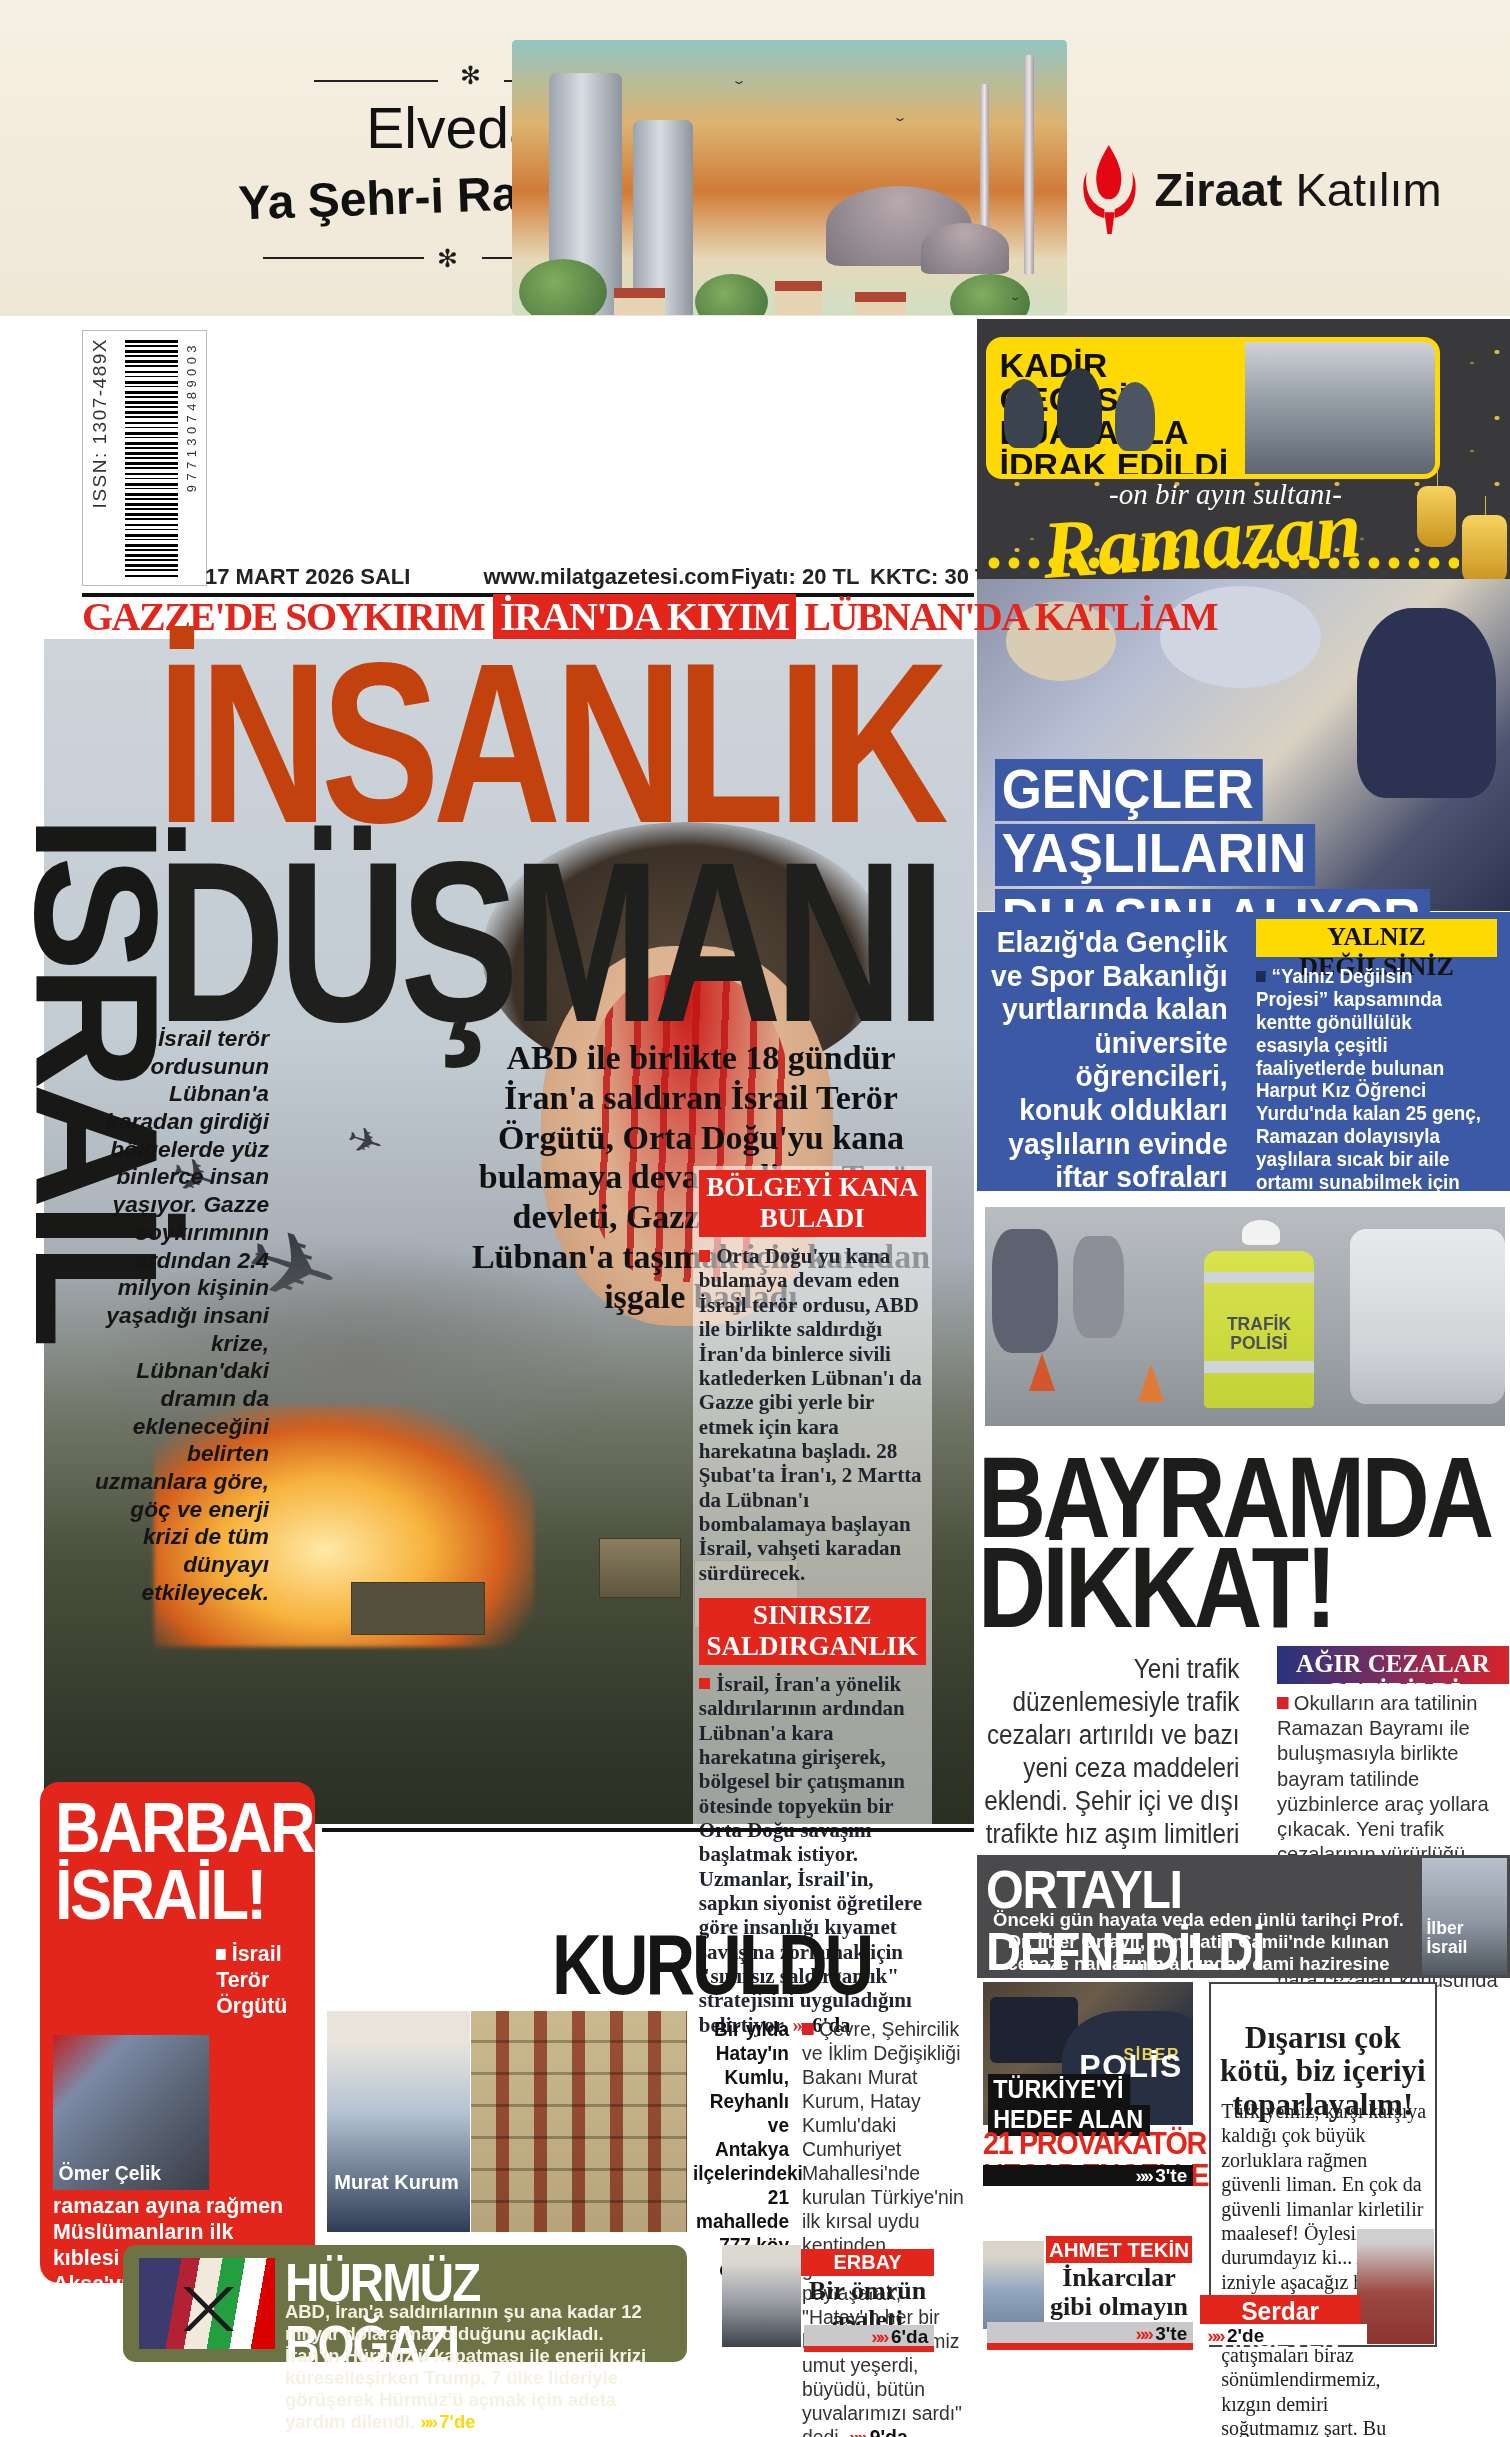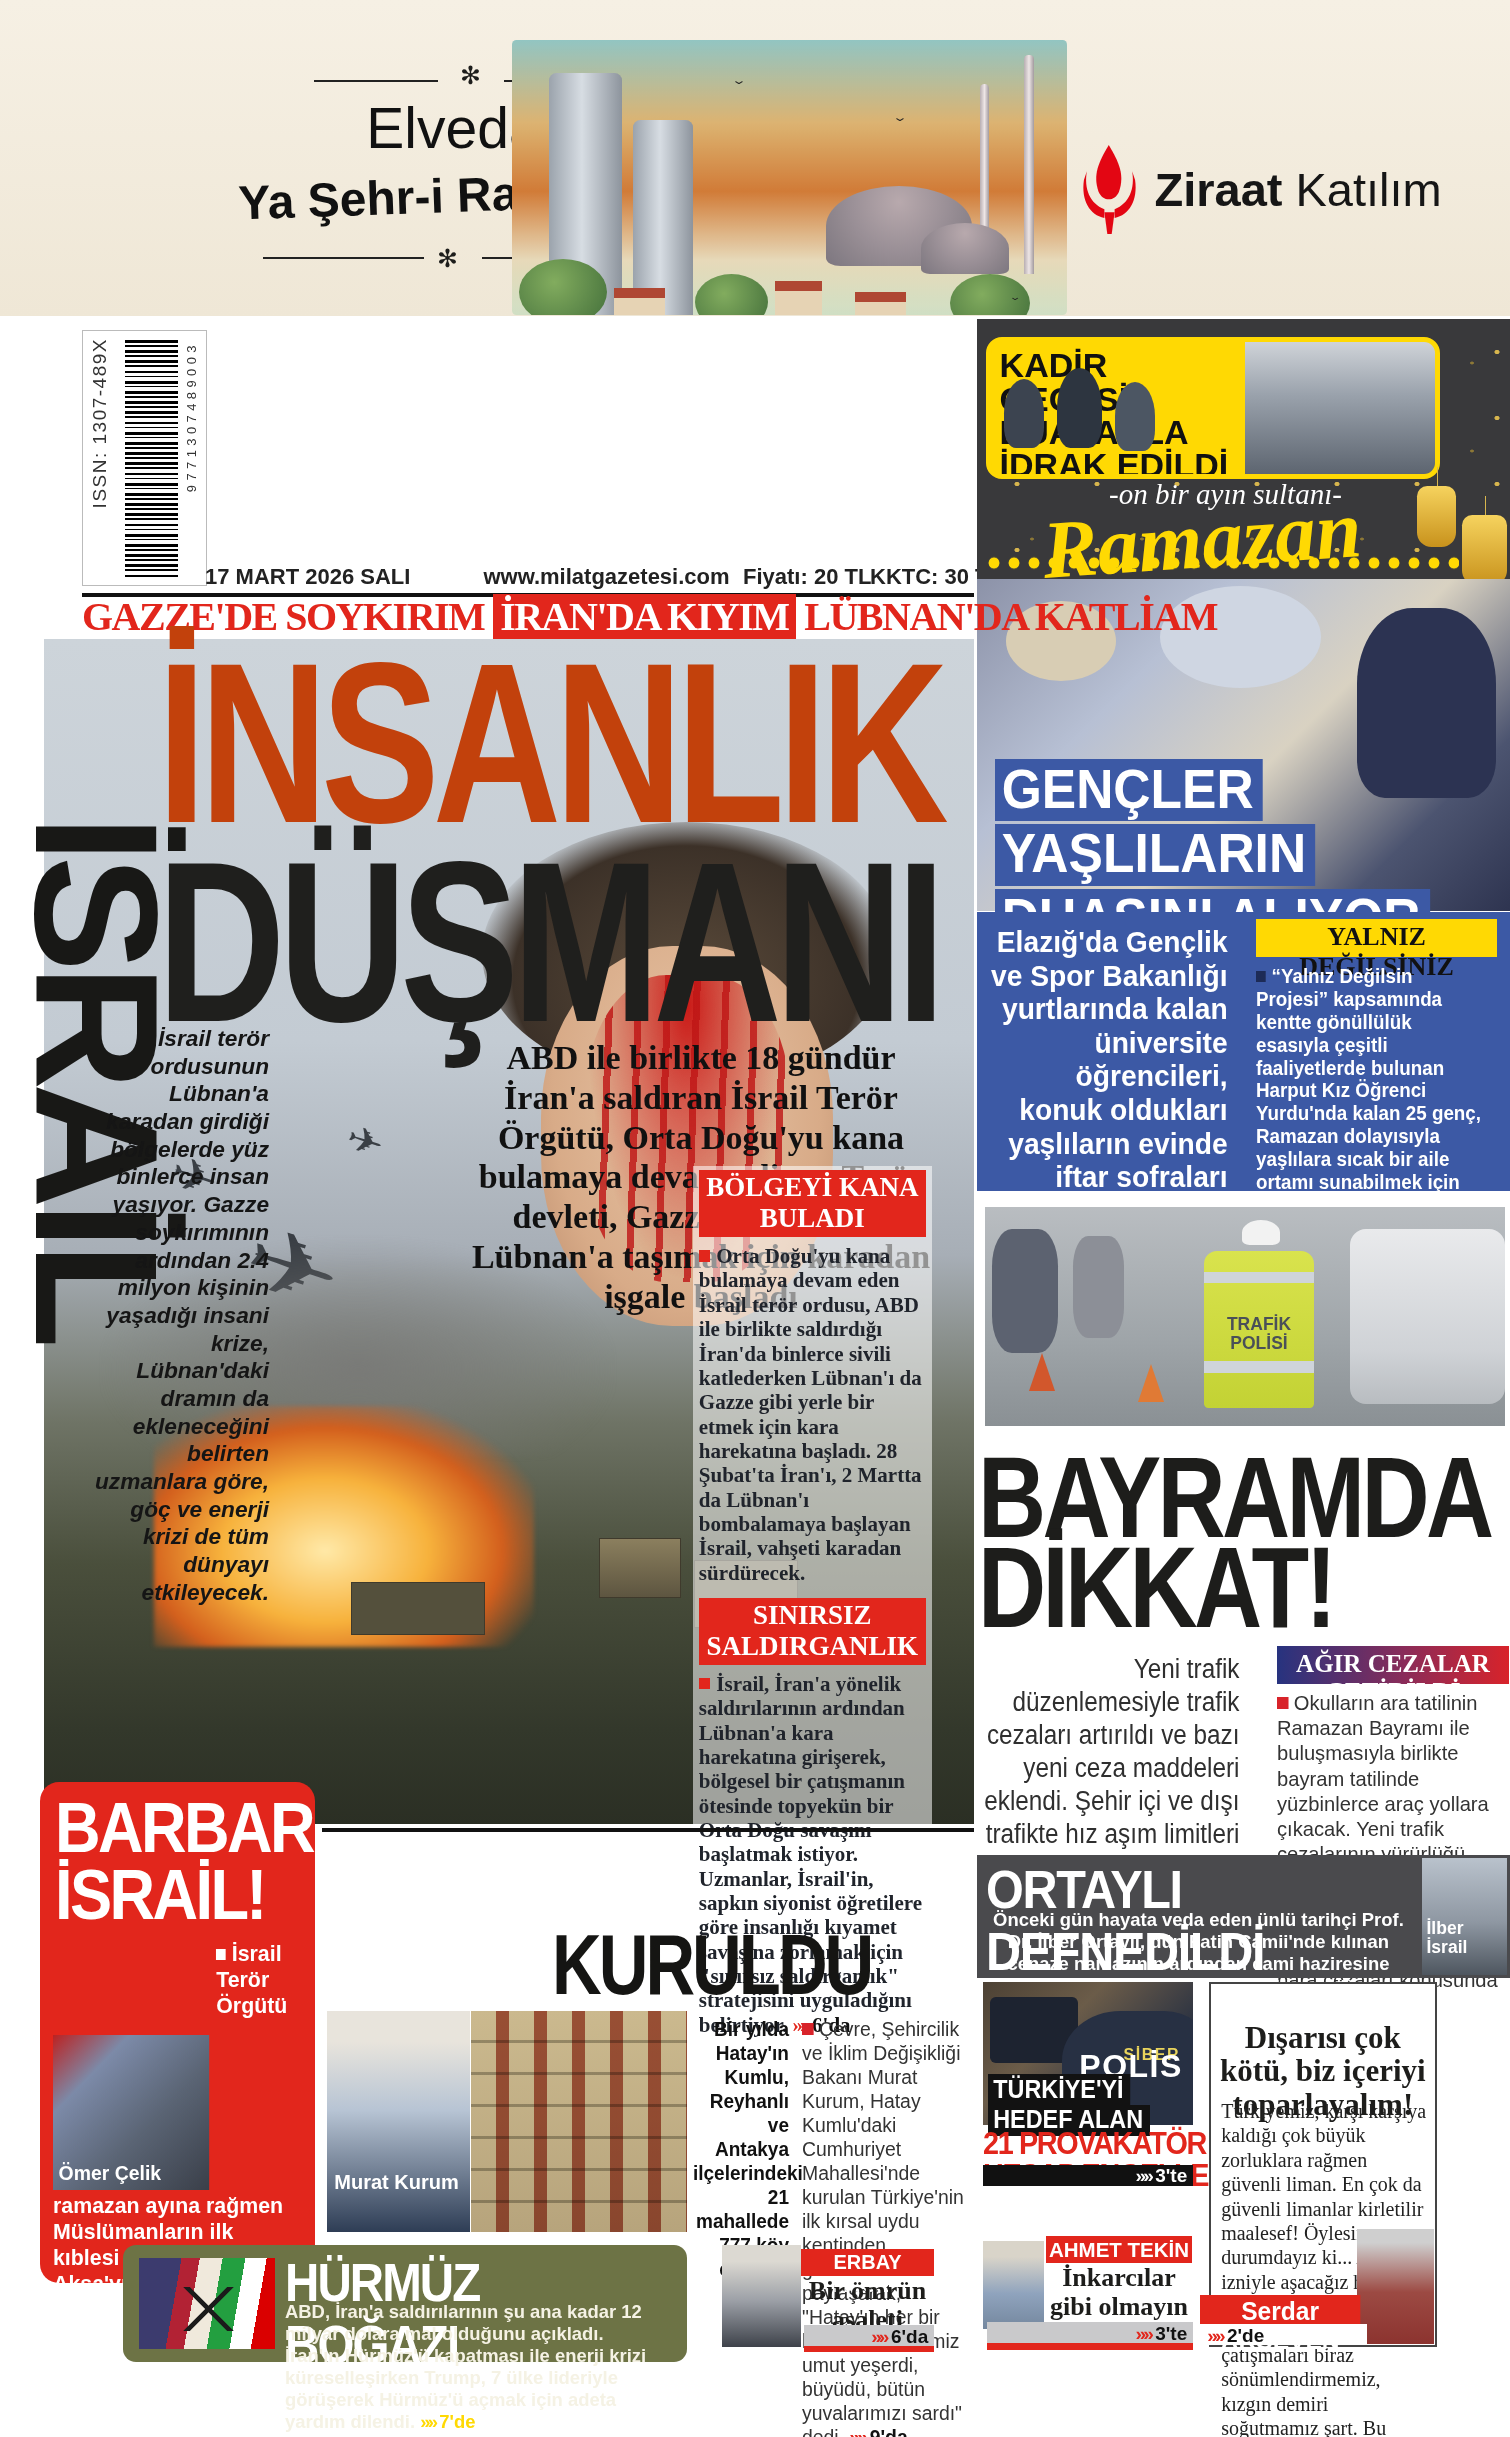--- a/index.html
+++ b/index.html
@@ -261,21 +261,21 @@
   </div>
 
   <div id="barcode" class="abs">
     <div class="issn">ISSN: 1307-489X</div>
     <div class="bars"></div>
     <div class="digits">9771307489003</div>
   </div>
 
   <div class="abs dateline" style="left:205px;">17 MART 2026 SALI</div>
   <div class="abs dateline" style="left:453px;width:307px;text-align:center;">www.milatgazetesi.com</div>
-  <div class="abs dateline" style="left:731px;margin-left:12px;">Fiyatı: 20 TL</div>
+  <div class="abs dateline" style="left:731px;">Fiyatı: 20 TL</div>
   <div class="abs dateline" style="left:870px;">KKTC: 30 TL</div>
   <div id="rule-mast" class="abs"></div>
 
   <div id="panel-dark" class="abs">
     <div id="kadir-box">
       <div id="kadir-head">
         <div>KADİR GECESİ</div>
         <div>DUALARLA</div>
         <div>İDRAK EDİLDİ</div>
       </div>

